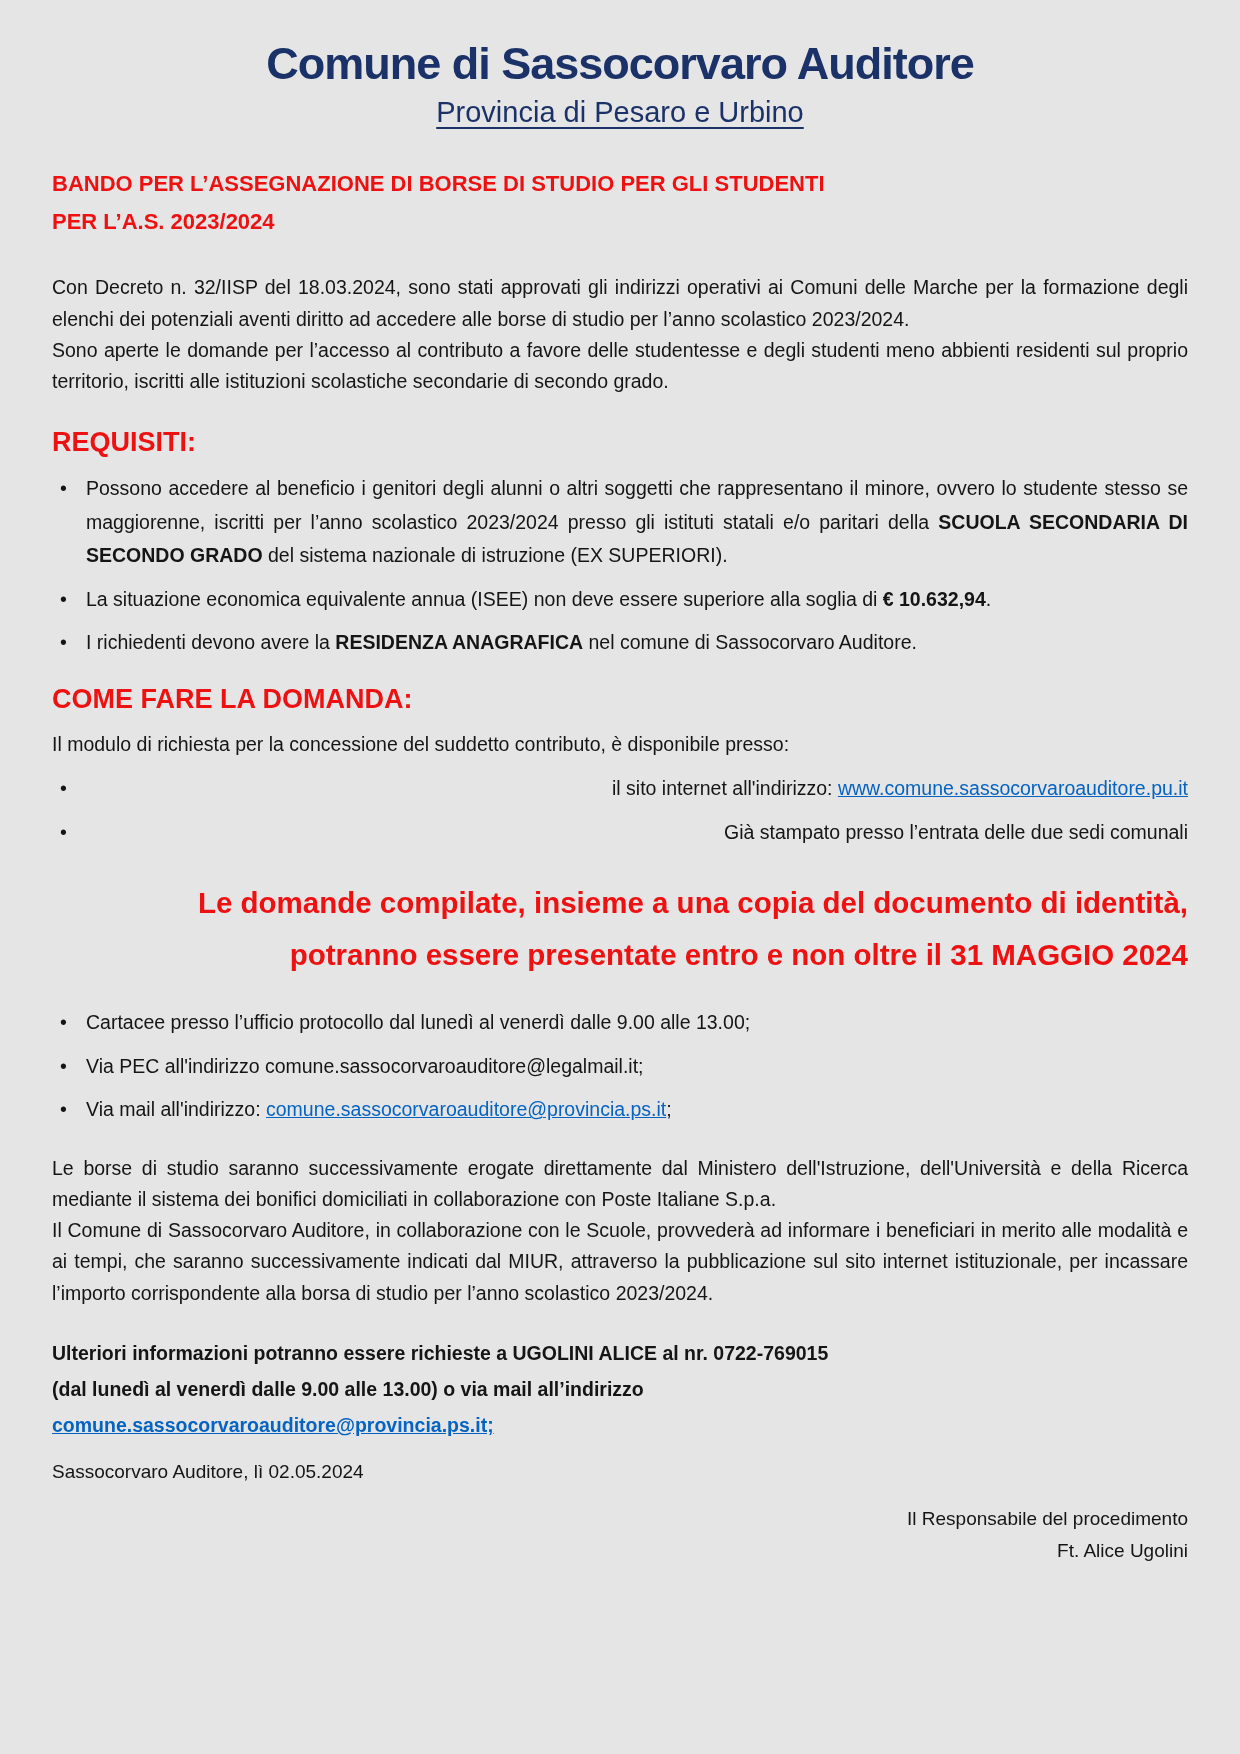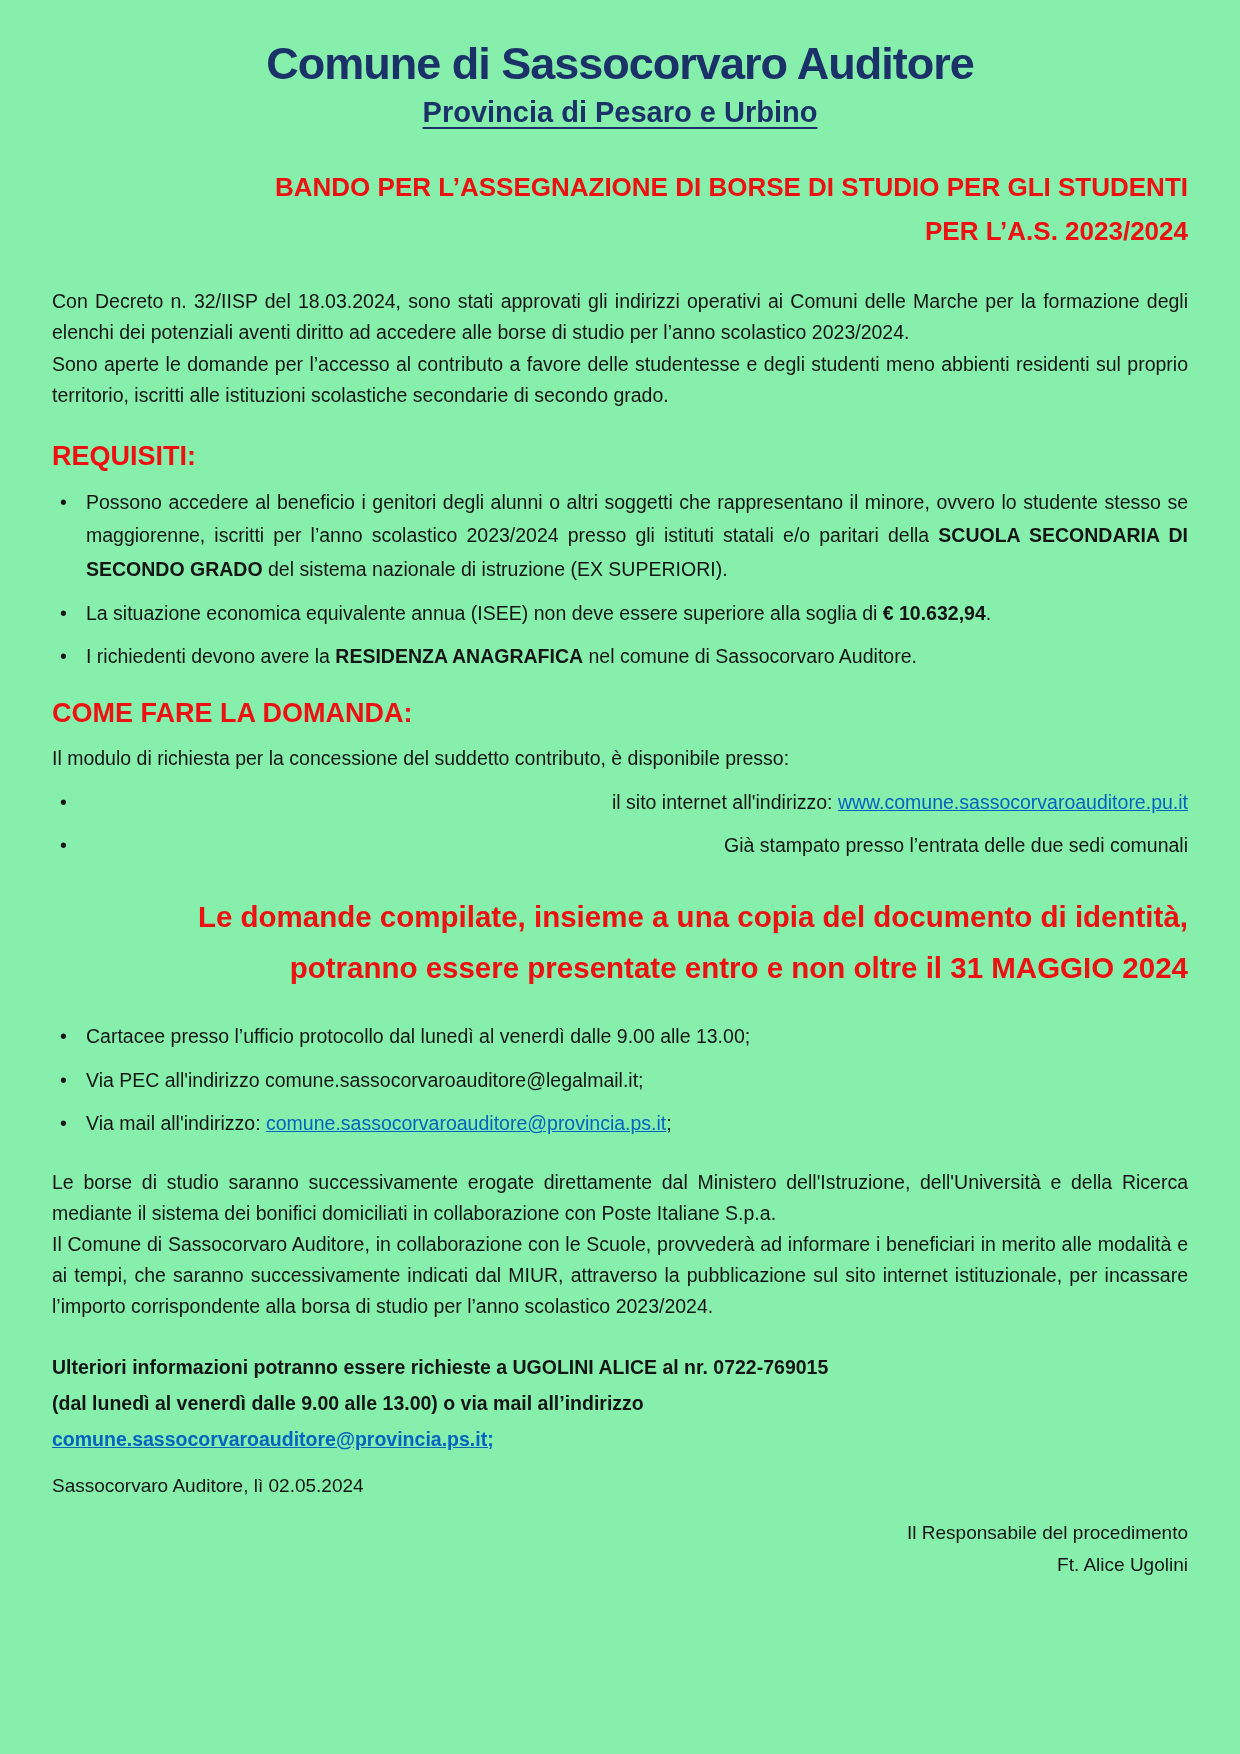--- a/index.html
+++ b/index.html
@@ -2,50 +2,50 @@
 <html><head>
 <meta charset="utf-8">
 <style>
   * { margin: 0; padding: 0; box-sizing: border-box; }
   html, body { background: #ffffff; }
   .page {
     position: relative;
     width: 1240px;
     height: 1754px;
     margin: 0 auto;
-    background: #86efac;
+    background: #e5e5e5;
     font-family: "Liberation Sans", sans-serif;
     color: #151515;
     padding: 38px 52px 0 52px;
     overflow: hidden;
   }
   
   .doc-title {
     text-align: center;
     color: #1b3268;
     font-weight: bold;
     font-size: 45px;
     letter-spacing: -1px;
     line-height: 1.15;
   }
   .doc-subtitle {
     text-align: center;
     color: #1b3268;
-    font-weight: bold;
+    font-weight: normal;
     font-size: 29px;
     margin-top: 6px;
   }
   .doc-subtitle span { text-decoration: underline; text-underline-offset: 5px; }
   
   .banner {
     margin-top: 36px;
-    text-align: right;
+    text-align: left;
     color: #ee1111;
     font-weight: bold;
-    font-size: 26px;
+    font-size: 22px;
     line-height: 1.72;
   }
   
   .body-text {
     font-size: 19.5px;
     line-height: 1.6;
     text-align: justify;
   }
   .intro { margin-top: 32px; }
   .section-heading {

